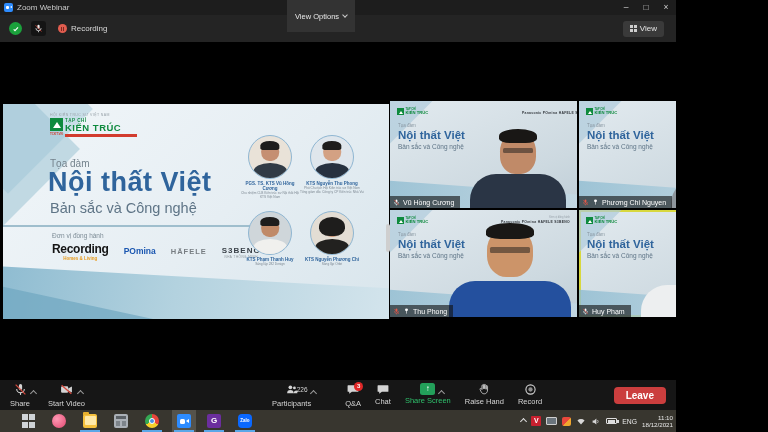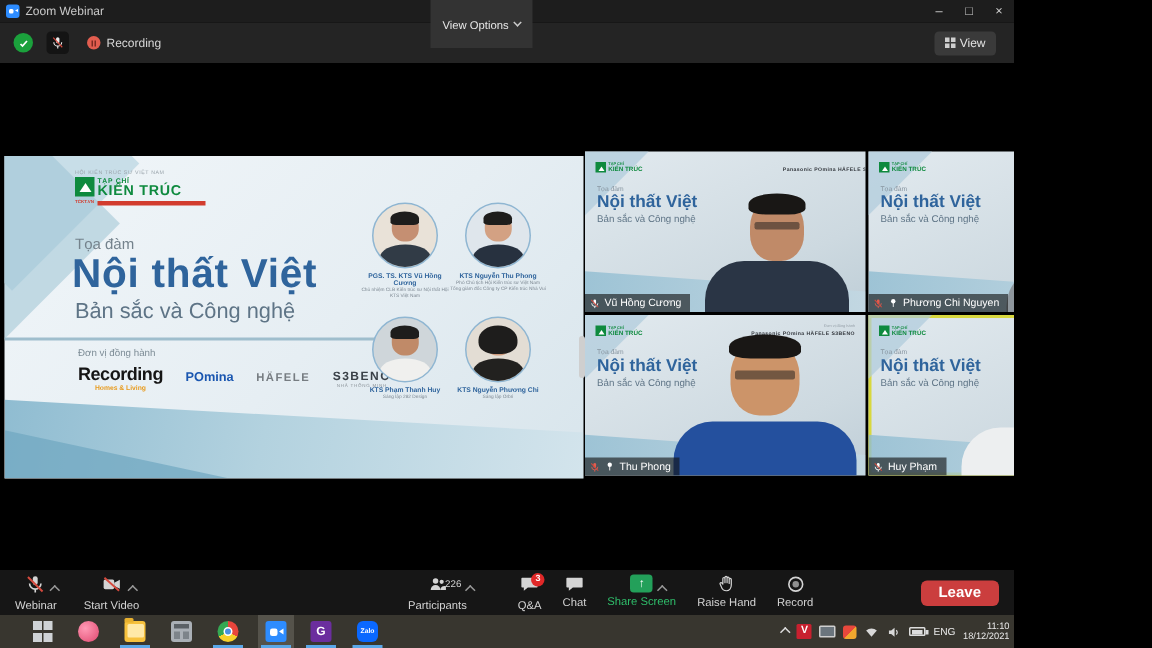--- a/index.html
+++ b/index.html
@@ -371,21 +371,21 @@
       <div class="tbtn">
         <span style="position:relative">
           <svg width="13" height="13" viewBox="0 0 24 24">
               <rect x="9" y="2" width="6" height="11" rx="3" fill="#d4d4d4"></rect>
               <path d="M5 11a7 7 0 0 0 14 0" stroke="#d4d4d4" stroke-width="2" fill="none"></path>
               <line x1="12" y1="18" x2="12" y2="22" stroke="#d4d4d4" stroke-width="2"></line>
               <line x1="3" y1="3" x2="21" y2="21" stroke="#d64a3e" stroke-width="2.4"></line>
             </svg>
           <span class="chev-up"></span>
         </span>
-        <span class="lab">Webinar</span>
+        <span class="lab">Share</span>
       </div>
       <div class="tbtn">
         <span style="position:relative">
           <svg width="15" height="13" viewBox="0 0 24 24">
               <rect x="2" y="6" width="13" height="12" rx="2" fill="#d4d4d4"></rect>
               <path d="M15 10l7-3.5v11L15 14z" fill="#d4d4d4"></path>
               <line x1="3" y1="4" x2="21" y2="20" stroke="#d64a3e" stroke-width="2.4"></line>
             </svg>
           <span class="chev-up"></span>
         </span>

